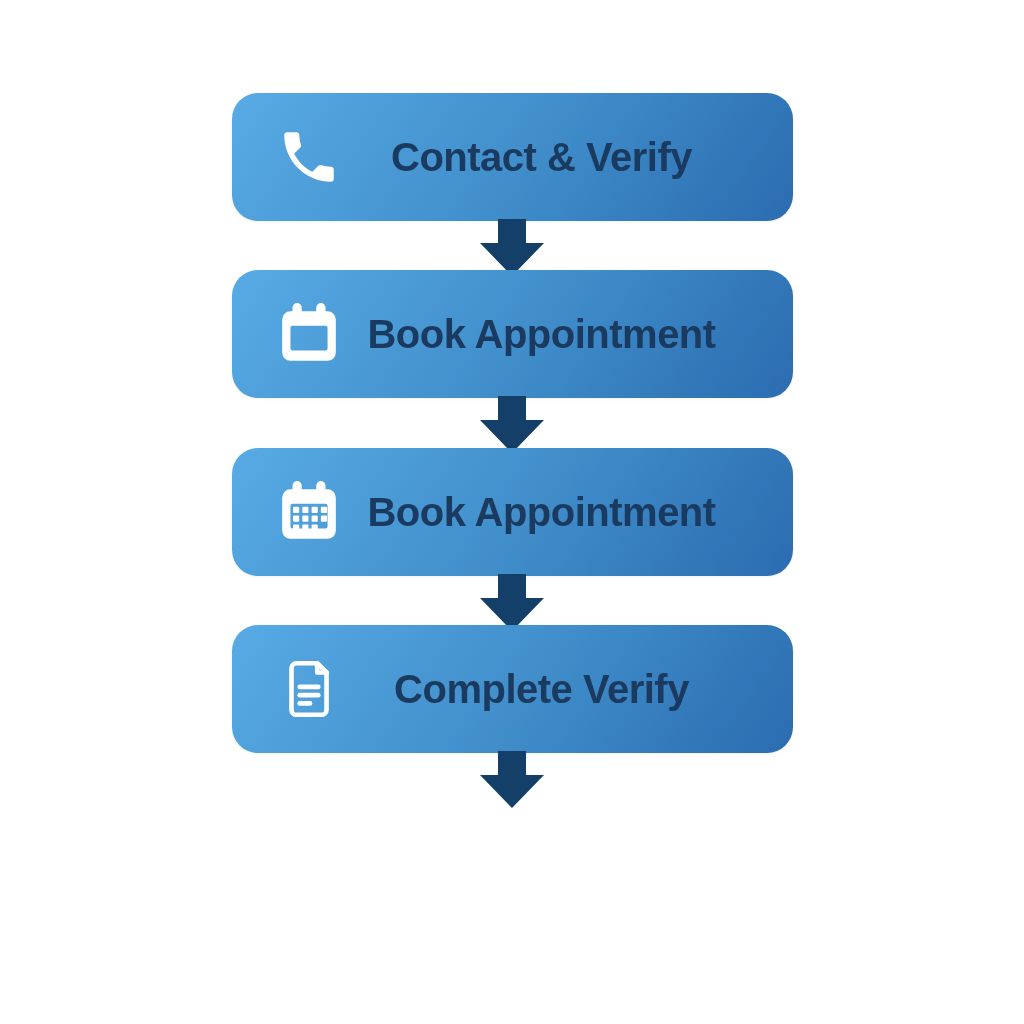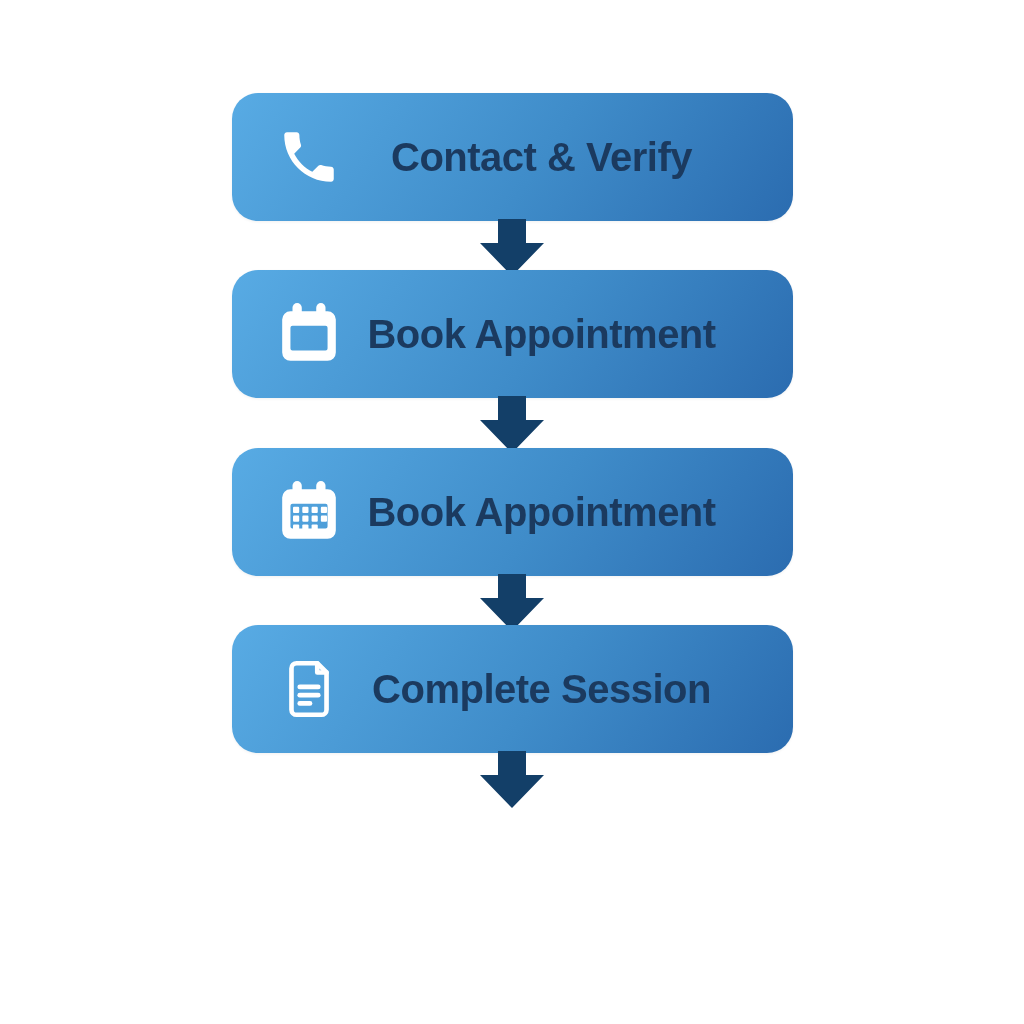--- a/index.html
+++ b/index.html
@@ -132,21 +132,21 @@
   <section class="step" style="top:625px">
     <span class="icon">
       <svg viewBox="0 0 64 64" fill="none" stroke="#ffffff" stroke-width="4.5" stroke-linejoin="round" stroke-linecap="round">
         <path d="M40 7H20a5 5 0 0 0-5 5v40a5 5 0 0 0 5 5h24a5 5 0 0 0 5-5V16z"></path>
         <path d="M40 7v9h9"></path>
         <line x1="23" y1="30" x2="41" y2="30"></line>
         <line x1="23" y1="38" x2="41" y2="38"></line>
         <line x1="23" y1="46" x2="33" y2="46"></line>
       </svg>
     </span>
-    <span class="label">Complete Session</span>
+    <span class="label">Complete Verify</span>
   </section>
 
   <div class="arrow" style="top:751px">
     <svg viewBox="0 0 64 57">
         <polygon points="18,0 46,0 46,24 64,24 32,57 0,24 18,24" fill="#133f68"></polygon>
       </svg>
   </div>
 
 
 </div>

